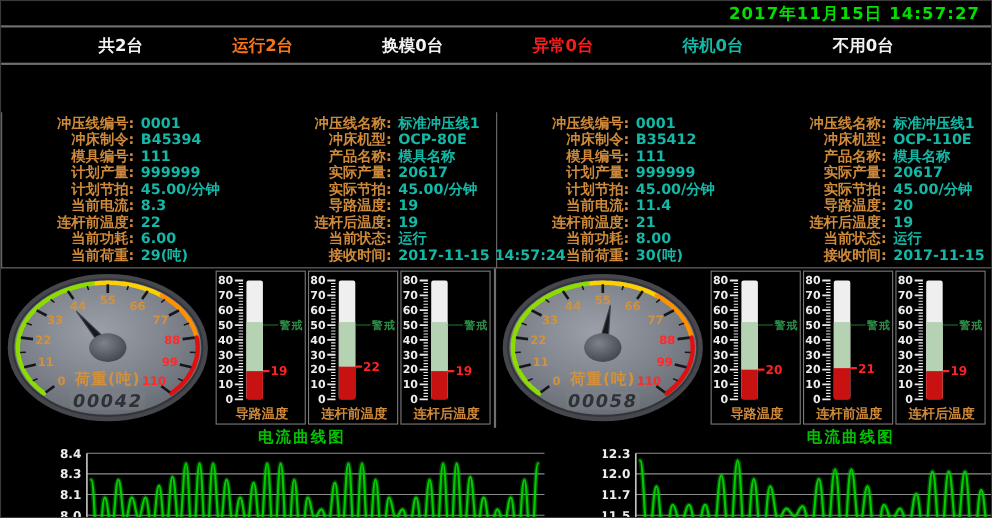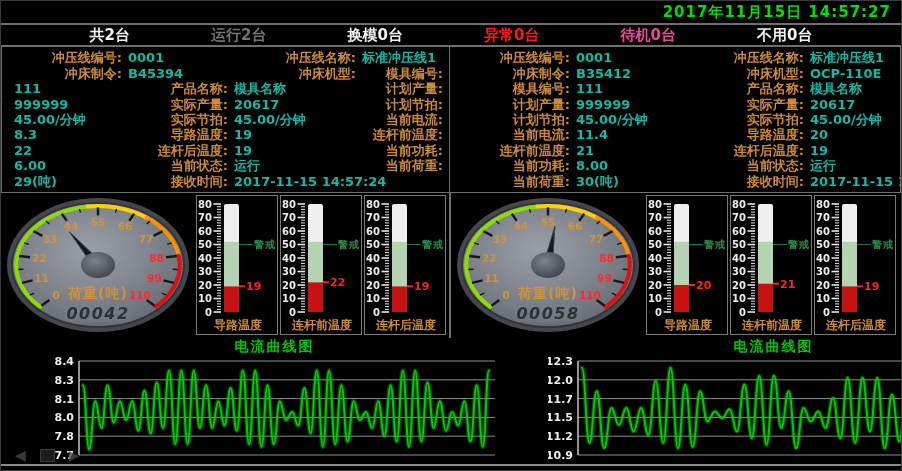--- a/index.html
+++ b/index.html
@@ -2,25 +2,25 @@
 <html><head>
 <meta charset="utf-8">
 <style>
   html,body{margin:0;padding:0;background:#111;}
   .screen{position:relative;width:902px;height:471px;background:#000;
     font-family:"DejaVu Sans",sans-serif;overflow:hidden;border:1px solid #3a3a3a;box-sizing:border-box;}
   
   .topbar{height:22px;display:flex;justify-content:flex-end;align-items:center;padding-right:10px;box-sizing:border-box;}
   .datetime{color:#00DF00;font-size:15px;font-weight:bold;letter-spacing:1px;text-align:center;}
   
-  .statusbar{height:24px;border-top:2px solid #6f6f6f;border-bottom:2px solid #6f6f6f;
+  .statusbar{height:36px;border-top:2px solid #6f6f6f;border-bottom:2px solid #6f6f6f;
     display:flex;justify-content:space-around;align-items:center;padding:0 48px;box-sizing:border-box;}
   .status-tab{font-size:15px;font-weight:bold;cursor:default;}
   
-  .info-row{display:flex;height:146px;}
+  .info-row{display:flex;height:185px;align-items:flex-end;}
   .machine-info{width:451px;box-sizing:border-box;border:1px solid #6f6f6f;border-top:none;
     display:grid;grid-template-columns:114px 106px 128px 1fr;align-content:space-around;
     padding:3px 6px;font-size:13px;font-weight:bold;line-height:15px;}
   .machine-info .lbl{color:#CE8A3A;text-align:right;white-space:nowrap;}
   .machine-info .val{color:#14b8a6;text-align:left;padding-left:6px;white-space:nowrap;}
   
   .mid-row{display:flex;height:145px;}
   .machine-mid{width:451px;box-sizing:border-box;display:flex;padding:2px 1px;}
   .machine-mid.first{border-right:2px solid #6f6f6f;}
   .gauge-wrap{width:192px;height:141px;}
@@ -40,36 +40,37 @@
 <body>
 
 <div class="screen">
 
   <div class="topbar">
     <span class="datetime">2017年11月15日 14:57:27</span>
   </div>
 
   <div class="statusbar" id="statusbar">
       <span class="status-tab" style="color: rgb(242, 242, 242);">共2台</span>
-      <span class="status-tab" style="color: #737373;">运行2台</span>
+      <span class="status-tab" style="color: #f97316;">运行2台</span>
       <span class="status-tab" style="color: rgb(242, 242, 242);">换模0台</span>
       <span class="status-tab" style="color: rgb(255, 26, 26);">异常0台</span>
-      <span class="status-tab" style="color: #ec4899;">待机0台</span>
+      <span class="status-tab" style="color: #14b8a6;">待机0台</span>
       <span class="status-tab" style="color: rgb(242, 242, 242);">不用0台</span>
     </div>
 
   <div class="info-row">
     <div class="machine-info" id="info-0">
         <span class="lbl">冲压线编号:</span>
         <span class="val">0001</span>
         <span class="lbl">冲压线名称:</span>
         <span class="val">标准冲压线1</span>
         <span class="lbl">冲床制令:</span>
         <span class="val">B45394</span>
         <span class="lbl">冲床机型:</span>
+        <span class="val">OCP-80E</span>
         <span class="lbl">模具编号:</span>
         <span class="val">111</span>
         <span class="lbl">产品名称:</span>
         <span class="val">模具名称</span>
         <span class="lbl">计划产量:</span>
         <span class="val">999999</span>
         <span class="lbl">实际产量:</span>
         <span class="val">20617</span>
         <span class="lbl">计划节拍:</span>
         <span class="val">45.00/分钟</span>

